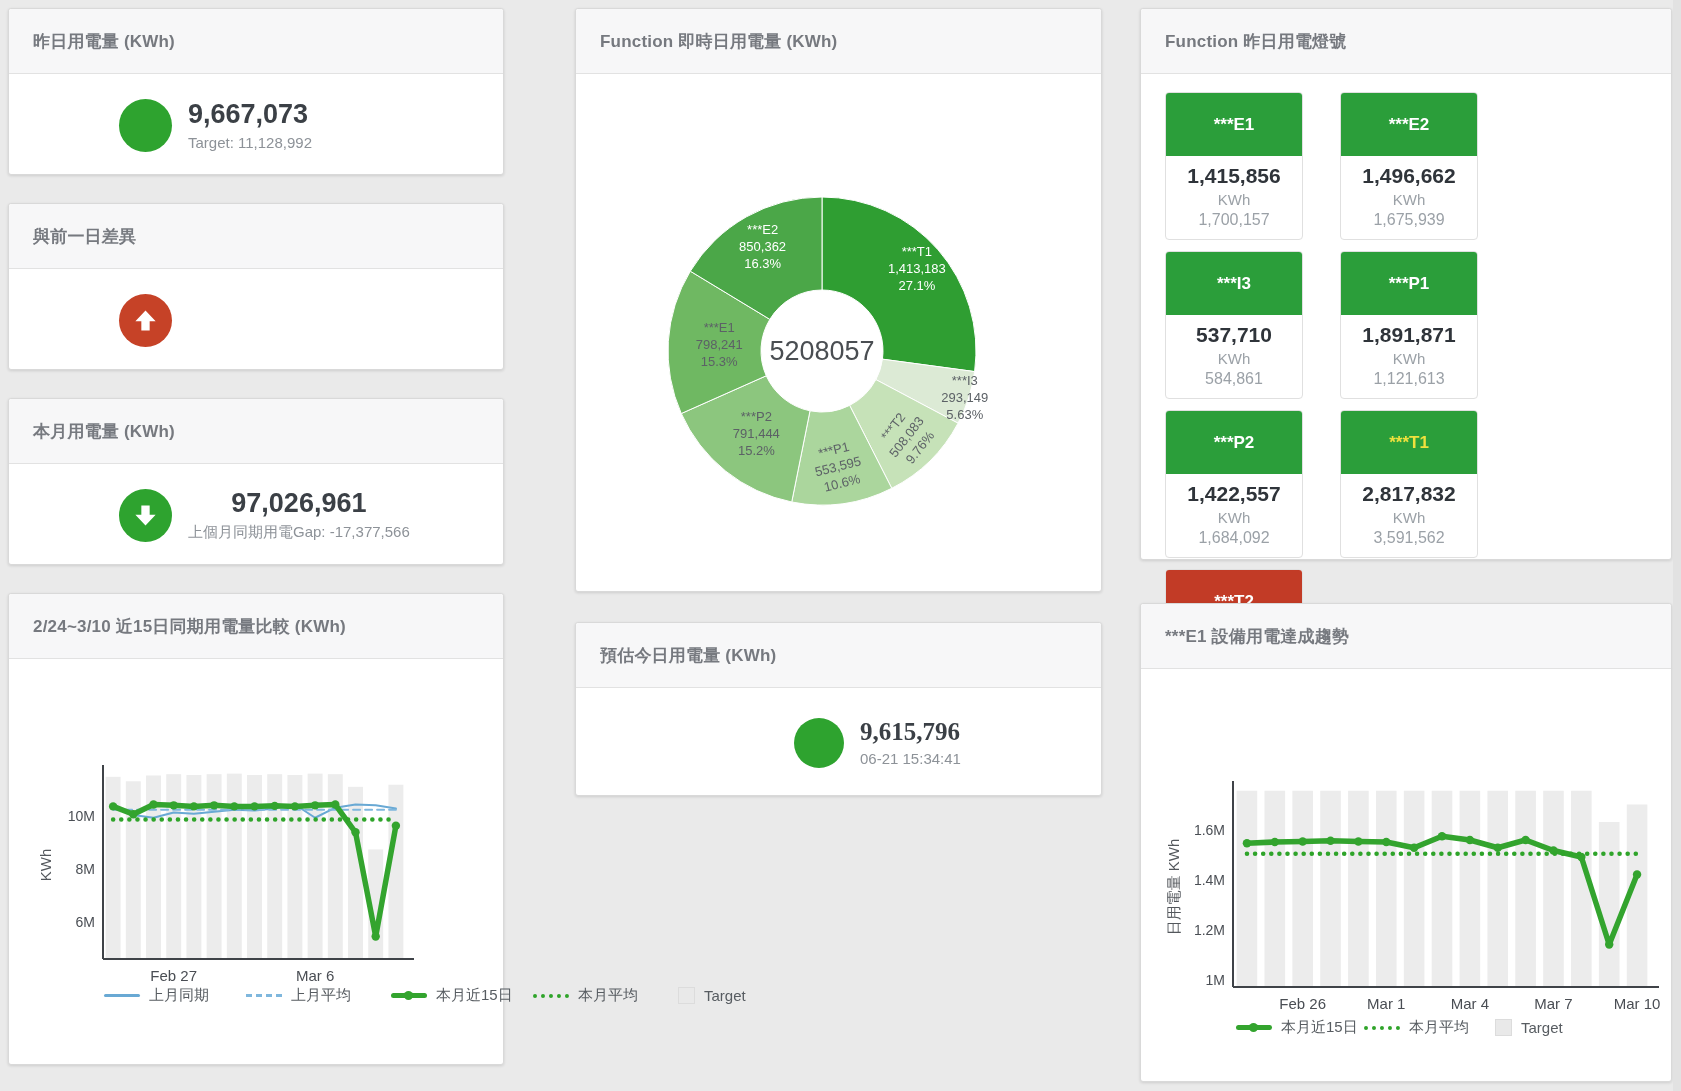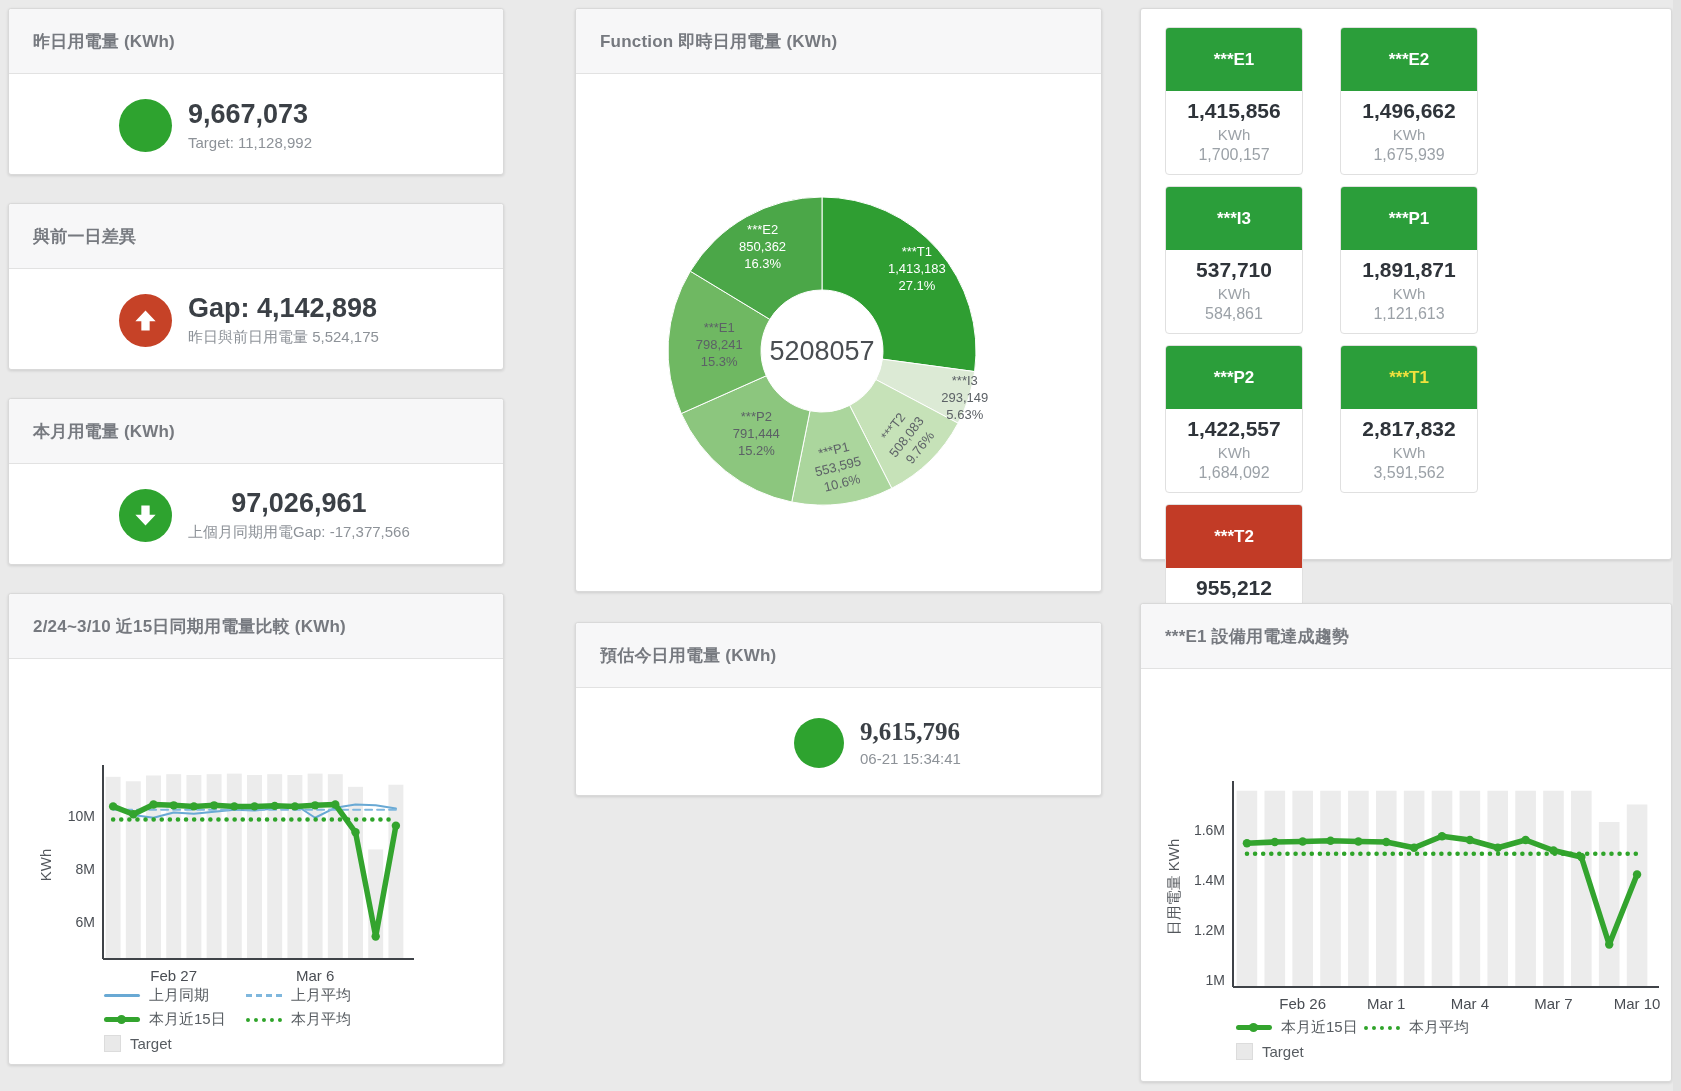--- a/index.html
+++ b/index.html
@@ -17,21 +17,21 @@
   .stat-sub{font-size:15px;color:#8d9298;margin-top:3px;}
   
   .tiles{display:flex;flex-wrap:wrap;column-gap:37px;row-gap:11px;padding:18px 24px;}
   .tile{width:136px;height:146px;border:1px solid #e0e0e0;border-radius:4px;background:#fff;}
   .tile-header{height:63px;border-radius:3px 3px 0 0;display:flex;align-items:center;justify-content:center;font-size:17px;font-weight:700;}
   .tile-body{text-align:center;padding:8px 0 8px;}
   .tile-value{font-size:21px;font-weight:700;color:#2f343a;}
   .tile-unit{font-size:15px;color:#9ba1a7;margin-top:3px;}
   .tile-secondary{font-size:16px;color:#9ba1a7;margin-top:3px;}
   
-  .legend{position:absolute;display:flex;flex-direction:column;gap:3px;}
+  .legend{position:absolute;display:flex;flex-direction:row;gap:3px;}
   .legend-row{display:flex;}
   .legend-item{display:flex;align-items:center;font-size:15px;color:#575c61;height:21px;}
   .legend-a .legend-item{width:142px;}
   .legend-b .legend-item{width:128px;}
   .sw{margin-right:9px;flex:none;display:inline-block;}
   .sw-line{width:36px;height:3px;border-radius:2px;}
   .sw-dashed{width:36px;height:0;border-top:3px dashed #999;}
   .sw-thick{width:36px;height:5px;border-radius:3px;position:relative;}
   .sw-thick i{position:absolute;left:13px;top:-2px;width:9px;height:9px;border-radius:50%;background:inherit;display:block;}
   .sw-dotted{width:36px;height:0;border-top:4px dotted #999;}
@@ -63,24 +63,20 @@
     <div class="panel-header">
       <span class="panel-title">與前一日差異</span>
     </div>
     <div class="panel-body">
       <div class="stat-row">
         <span class="stat-circle" style="background: rgb(198, 66, 39);">
           <svg viewBox="0 0 24 24" width="27" height="27">
               <path d="M12 3.2 L21 12.6 H15.7 V20.8 H8.3 V12.6 H3 Z" fill="#ffffff"></path>
             </svg>
         </span>
-        <div>
-          <div class="stat-value">Gap: 4,142,898</div>
-          <div class="stat-sub">昨日與前日用電量 5,524,175</div>
-        </div>
       </div>
     </div>
   </section>
 
   <section class="panel" style="left:8px;top:398px;width:494px;height:165px;text-align:center;">
     <div class="panel-header">
       <span class="panel-title">本月用電量 (KWh)</span>
     </div>
     <div class="panel-body">
       <div class="stat-row">
@@ -213,20 +209,23 @@
         <span class="stat-circle" style="width: 50px; height: 50px; background: rgb(46, 163, 47);"></span>
         <div>
           <div class="stat-value" style="font-size:25px;font-family:Liberation Serif, serif;">9,615,796</div>
           <div class="stat-sub" style="text-align:right;">06-21 15:34:41</div>
         </div>
       </div>
     </div>
   </section>
 
   <section class="panel" style="left:1140px;top:8px;width:530px;height:550px;">
+    <div class="panel-header">
+      <span class="panel-title">Function 昨日用電燈號</span>
+    </div>
     <div class="panel-body">
       <div id="tiles" class="tiles">
           <div class="tile">
             <div class="tile-header" style="background: rgb(43, 158, 58); color: rgb(255, 255, 255);">***E1</div>
             <div class="tile-body">
               <div class="tile-value">1,415,856</div>
               <div class="tile-unit">KWh</div>
               <div class="tile-secondary">1,700,157</div>
             </div>
           </div>

